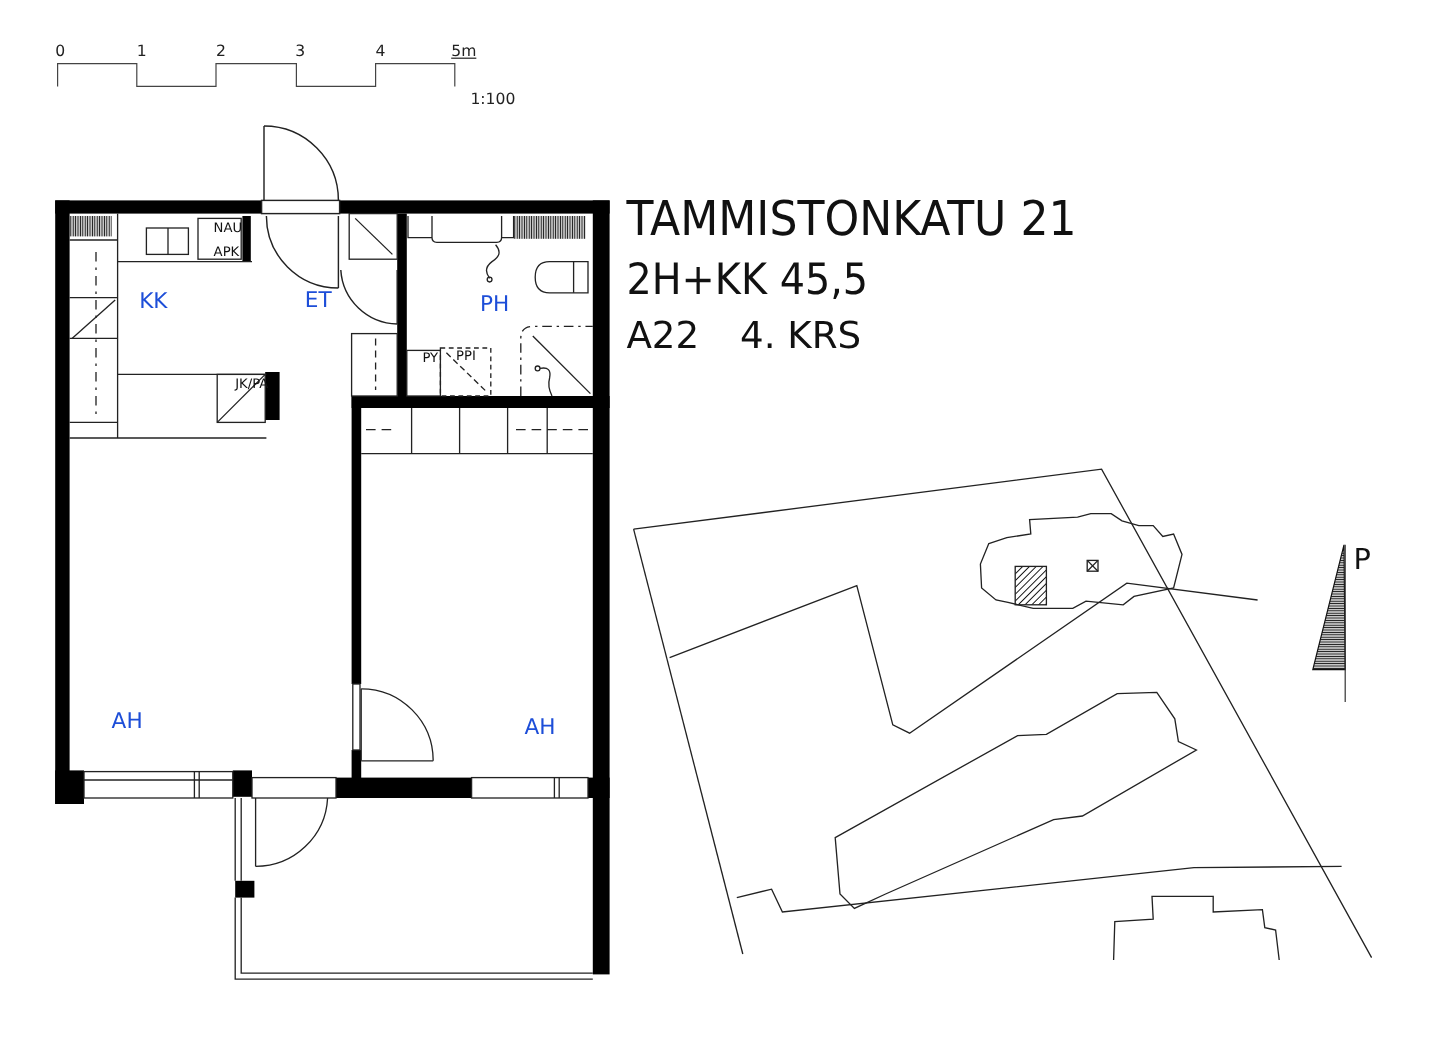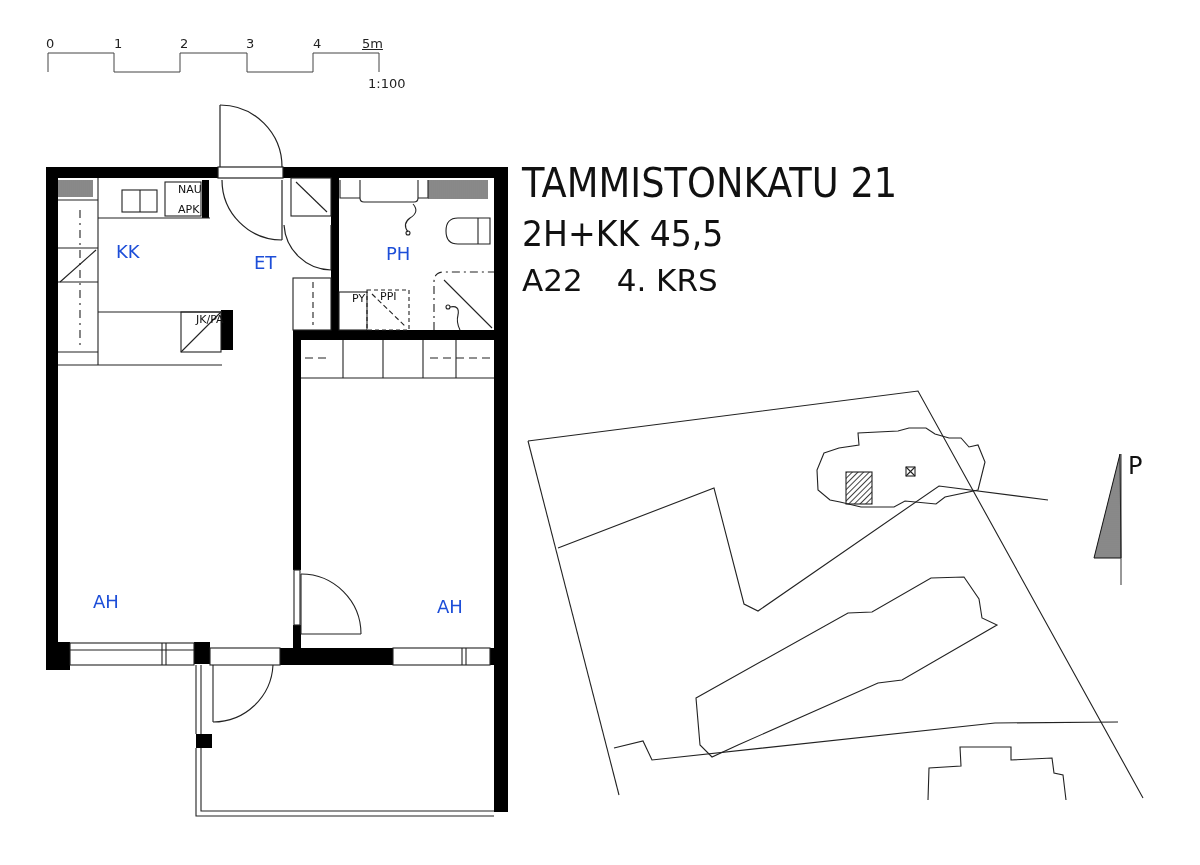--- a/index.html
+++ b/index.html
@@ -16,22 +16,22 @@
 </style>
 </head>
 <body>
 
 <div>
   <span class="scale-lbl" style="left:46px;top:36px;">0</span>
   <span class="scale-lbl" style="left:114px;top:36px;">1</span>
   <span class="scale-lbl" style="left:180px;top:36px;">2</span>
   <span class="scale-lbl" style="left:246px;top:36px;">3</span>
   <span class="scale-lbl" style="left:313px;top:36px;">4</span>
-  <span class="scale-lbl" style="left:362px;top:36px;text-decoration:underline;">5m</span>
-  <span class="scale-lbl" style="left:368px;top:76px;">1:100</span>
+  <span class="scale-lbl" style="left:376px;top:36px;text-decoration:underline;">5m</span>
+  <span class="scale-lbl" style="left:392px;top:76px;">1:100</span>
 </div>
 
 <div class="title">TAMMISTONKATU 21</div>
 <div class="subtitle">2H+KK 45,5</div>
 <div class="unit">
   <span>A22</span><span class="floor">4. KRS</span>
 </div>
 
 <svg width="1200" height="865" viewBox="0 0 1200 865">
   <defs>
@@ -182,22 +182,22 @@
     <polyline points="928,800 929,768 961,766 960,747 1011,747 1011,760 1052,758 1054,773 1063,775 1066,800"></polyline>
   </g>
 
   <g>
     <polygon points="1120,454 1121,558 1094,558" fill="url(#hlines)" stroke="#111" stroke-width="1"></polygon>
     <line x1="1121" y1="454" x2="1121" y2="585" stroke="#333" stroke-width="1"></line>
   </g>
 </svg>
 
 <span class="room" style="left:116px;top:241px;">KK</span>
-<span class="room" style="left:254px;top:252px;">ET</span>
-<span class="room" style="left:386px;top:243px;">PH</span>
+<span class="room" style="left:254px;top:240px;">ET</span>
+<span class="room" style="left:400px;top:243px;">PH</span>
 <span class="room" style="left:93px;top:591px;">AH</span>
 <span class="room" style="left:437px;top:596px;">AH</span>
 
 <span class="room-sm" style="left:178px;top:183px;">NAU</span>
 <span class="room-sm" style="left:178px;top:203px;">APK</span>
 <span class="room-sm" style="left:196px;top:313px;">JK/PA</span>
 <span class="room-sm" style="left:352px;top:292px;">PY</span>
 <span class="room-sm" style="left:380px;top:290px;">PPI</span>
 
 <span class="abs" style="left:1128px;top:452px;font-size:24px;">P</span>

